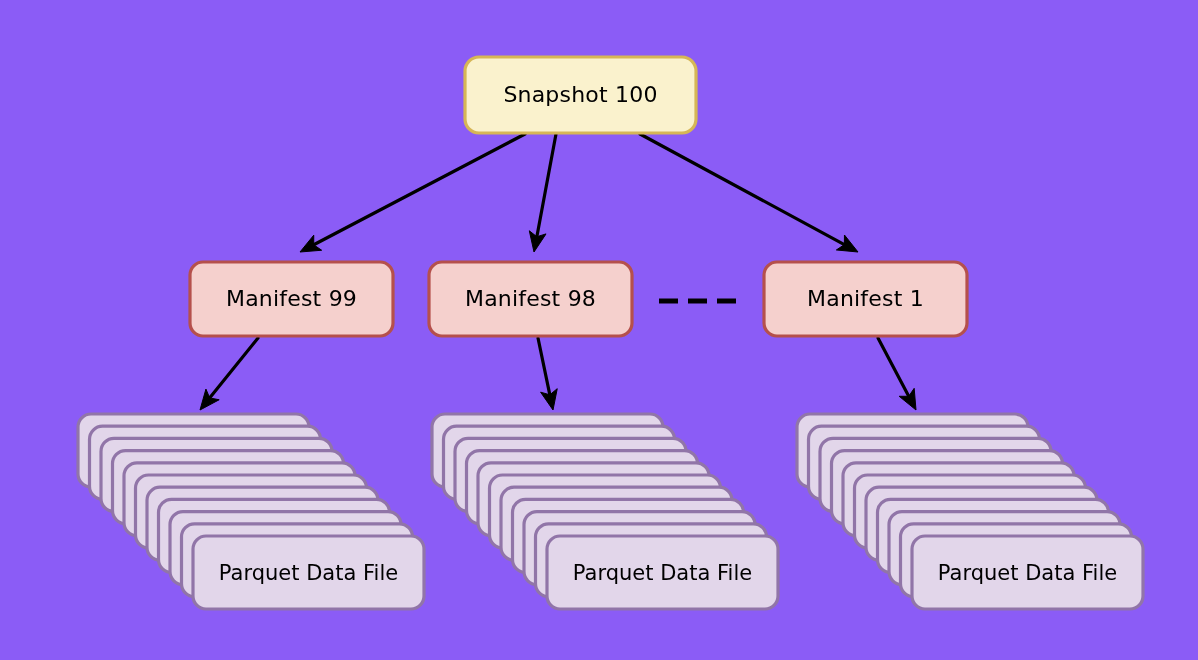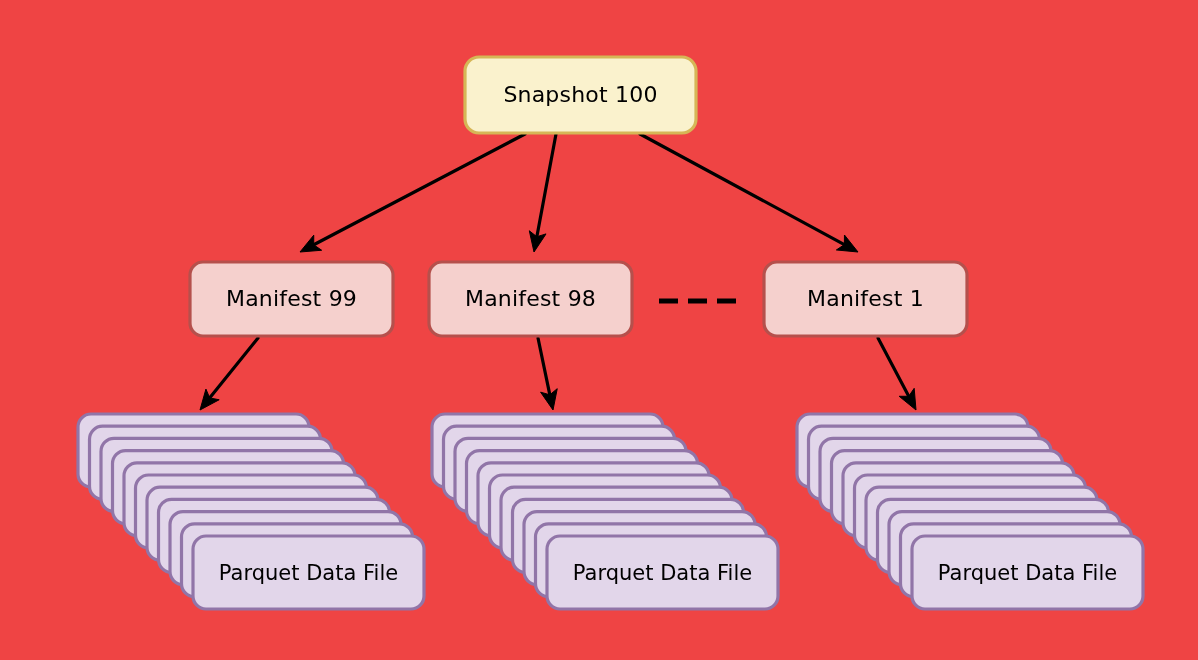--- a/index.html
+++ b/index.html
@@ -10,21 +10,21 @@
   body {
     width: 1198px;
     height: 660px;
     font-family: "DejaVu Sans", sans-serif;
     overflow: hidden;
   }
   #diagram-root {
     position: relative;
     width: 1198px;
     height: 660px;
-    background: #ef4444;
+    background: #8b5cf6;
   }
   svg.canvas {
     position: absolute;
     top: 0;
     left: 0;
     width: 1198px;
     height: 660px;
   }
   .node-label {
     font-family: "DejaVu Sans", sans-serif;

